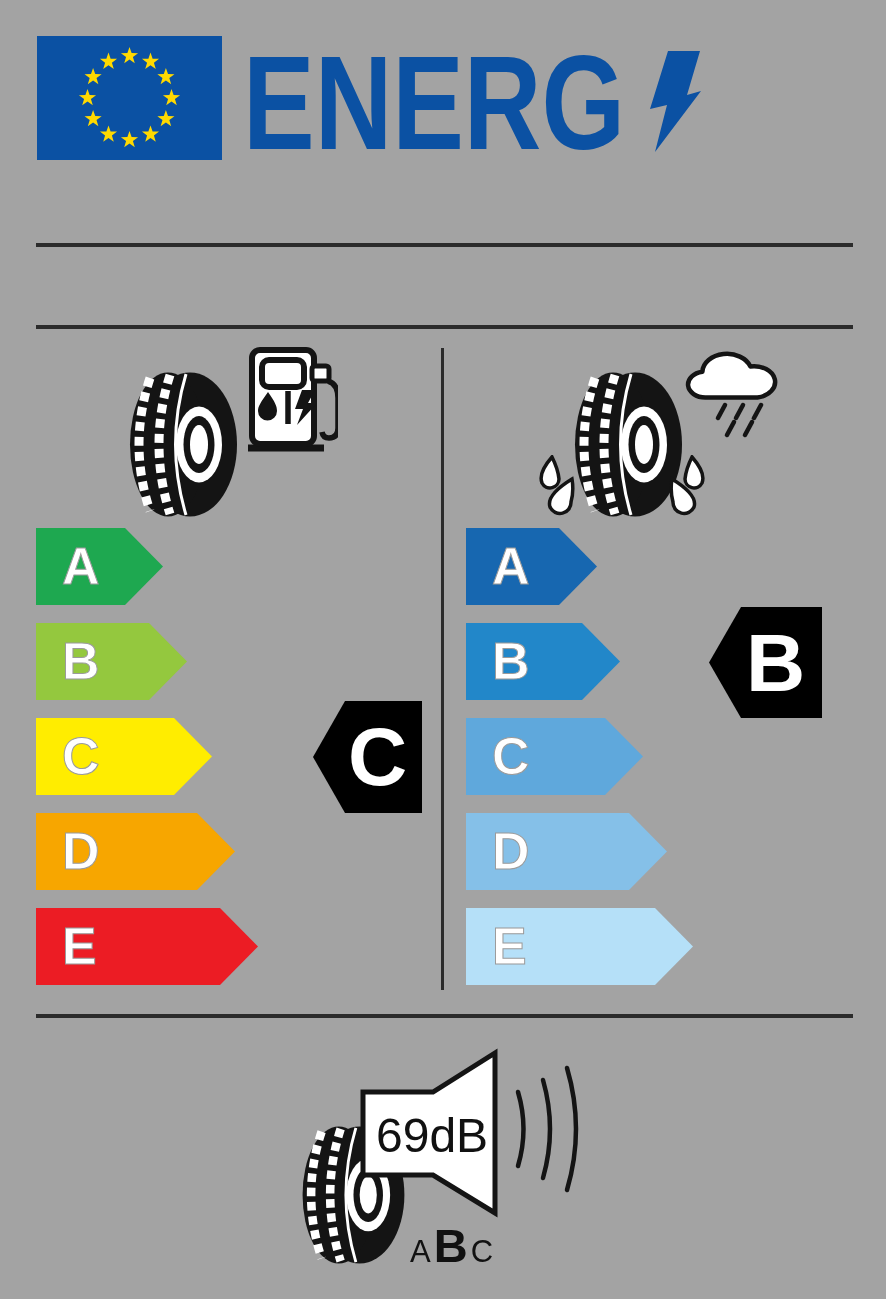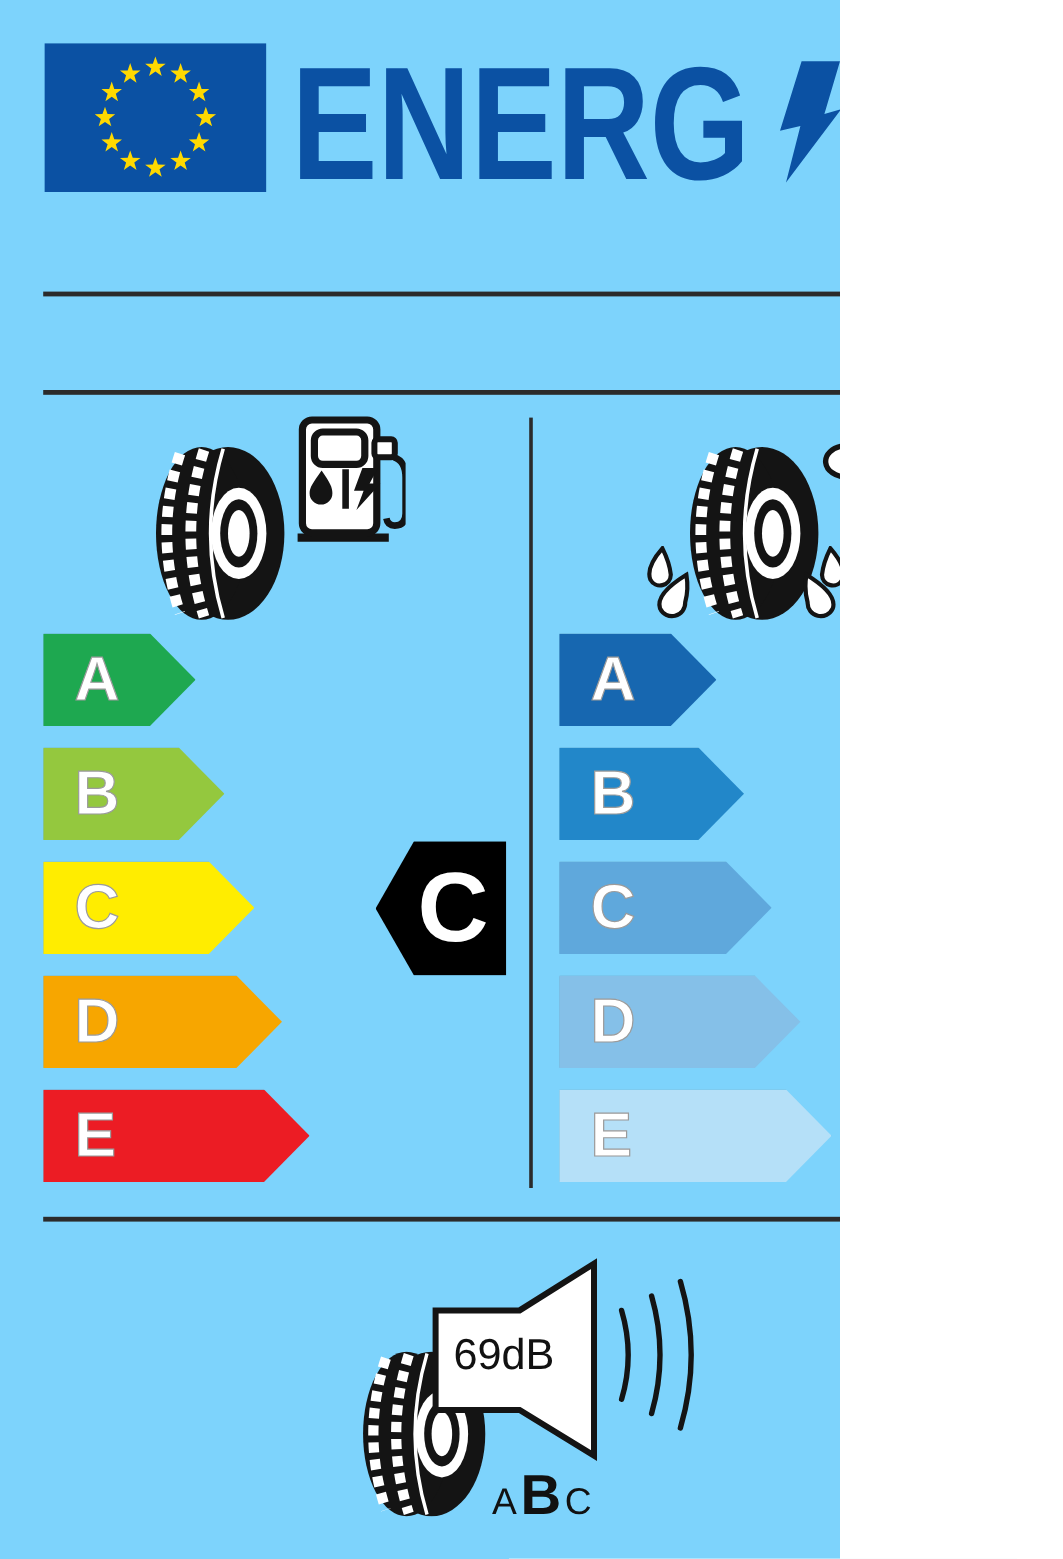--- a/index.html
+++ b/index.html
@@ -1,17 +1,17 @@
 <!DOCTYPE html>
 <html><head>
 <meta charset="utf-8">
 <style>
   html,body{margin:0;padding:0;background:#ffffff;}
   .label{
-    position:relative;width:700px;height:1299px;background:#7dd3fc;overflow:hidden;
+    position:relative;width:886px;height:1299px;background:#a3a3a3;overflow:hidden;
     font-family:"Liberation Sans","DejaVu Sans",sans-serif;
     text-decoration:underline;
   }
   .abs{position:absolute;}
   
   .brand{left:37px;top:188px;font-size:42px;font-weight:bold;color:#111;letter-spacing:.5px;}
   .hline{height:4px;background:#2b2b2b;left:36px;width:817px;}
   .vline{width:3px;background:#2b2b2b;left:441px;top:348px;height:642px;}
   
   .bar{
@@ -28,21 +28,21 @@
   .vA{width:131px;} .vB{width:154px;} .vC{width:177px;} .vD{width:201px;} .vE{width:227px;}
   
   .indicator{
     background:#000;color:#fff;font-weight:bold;font-size:82px;text-align:center;
     clip-path:polygon(32px 0, 100% 0, 100% 100%, 32px 100%, 0 50%);
     padding-left:20px;box-sizing:border-box;
   }
   .ind-fuel{left:313px;top:701px;width:109px;height:112px;line-height:112px;}
   .ind-wet{left:709px;top:607px;width:113px;height:111px;line-height:111px;}
   
-  .db{left:366px;top:1108px;width:108px;text-align:center;font-size:36px;color:#111;z-index:6;}
+  .db{left:376px;top:1108px;width:108px;text-align:center;font-size:48px;color:#111;z-index:6;}
   .noise-classes{left:410px;top:1218px;width:120px;display:flex;align-items:baseline;gap:3px;z-index:6;color:#111;}
   .noise-classes span{font-size:31px;}
   .noise-classes span.sel{font-size:47px;font-weight:bold;}
   svg{display:block;}
   .z2{z-index:2;} .z3{z-index:3;}
 </style>
 </head>
 <body>
 
 <div class="label">

